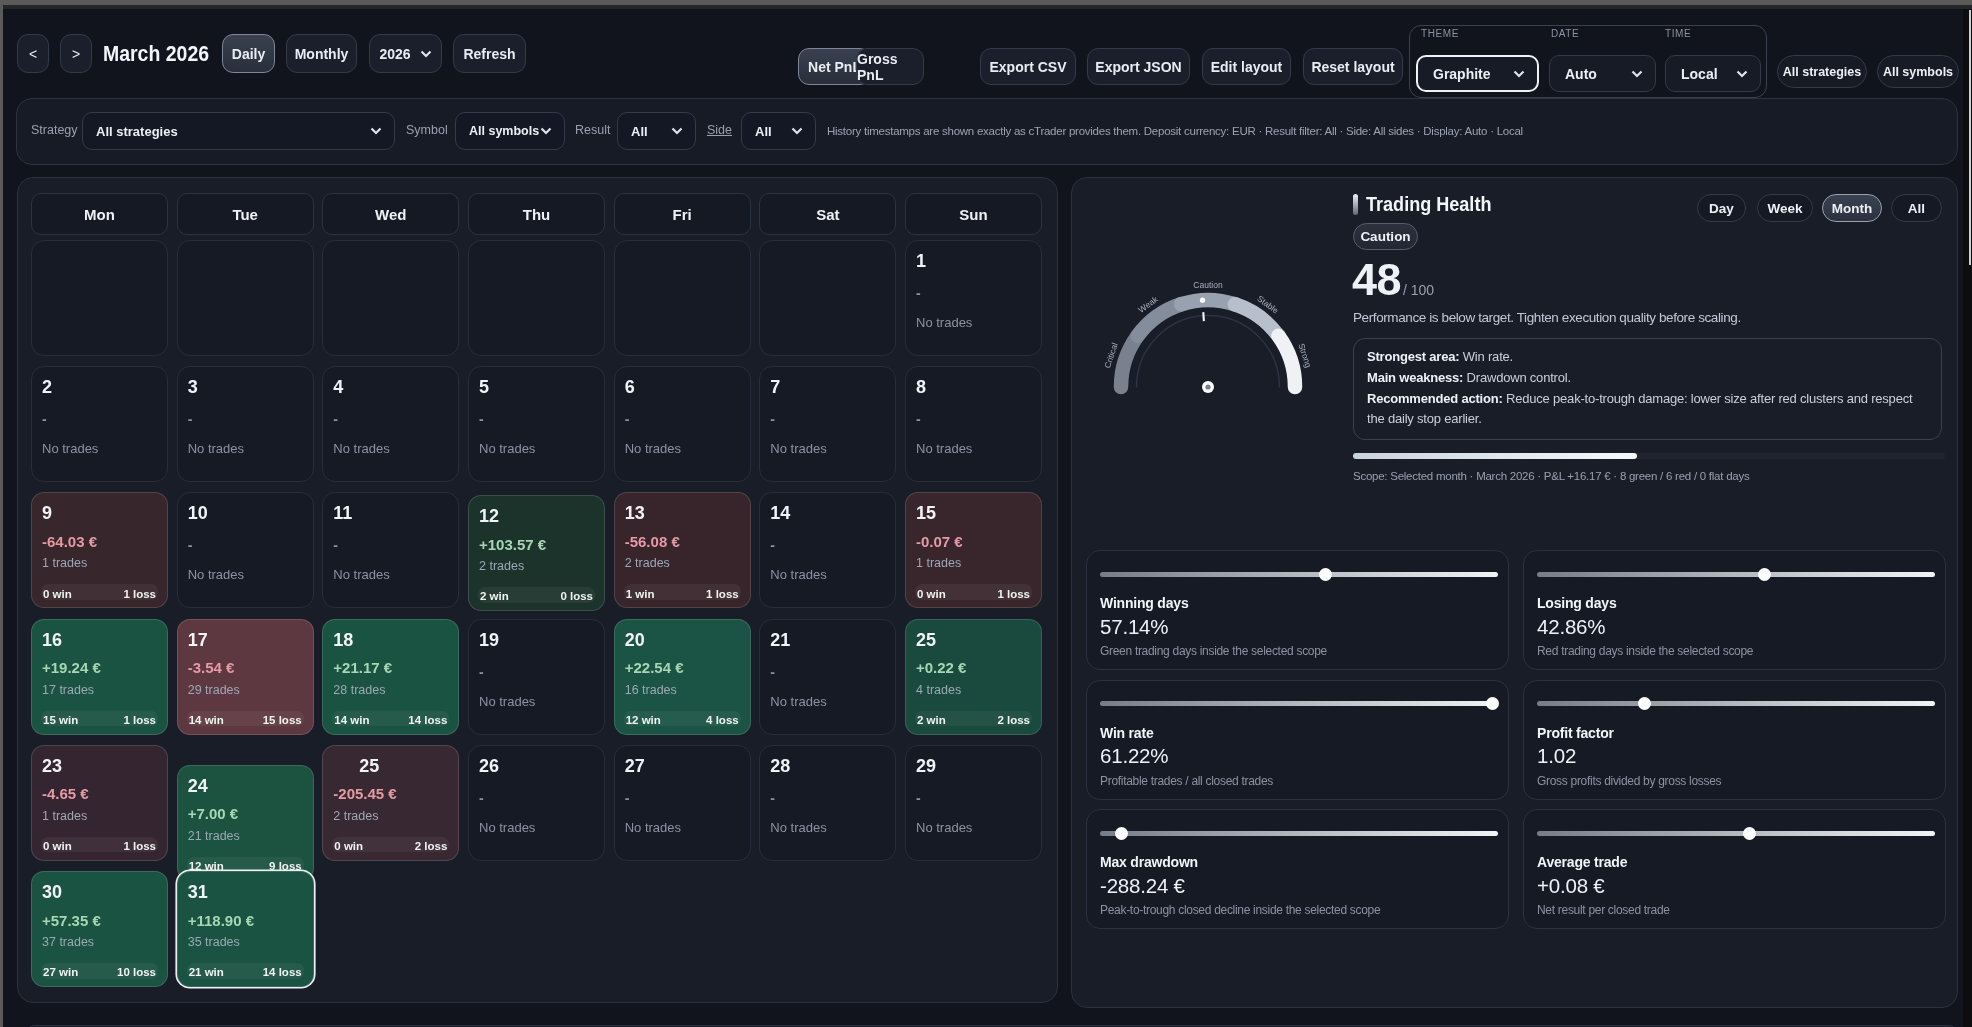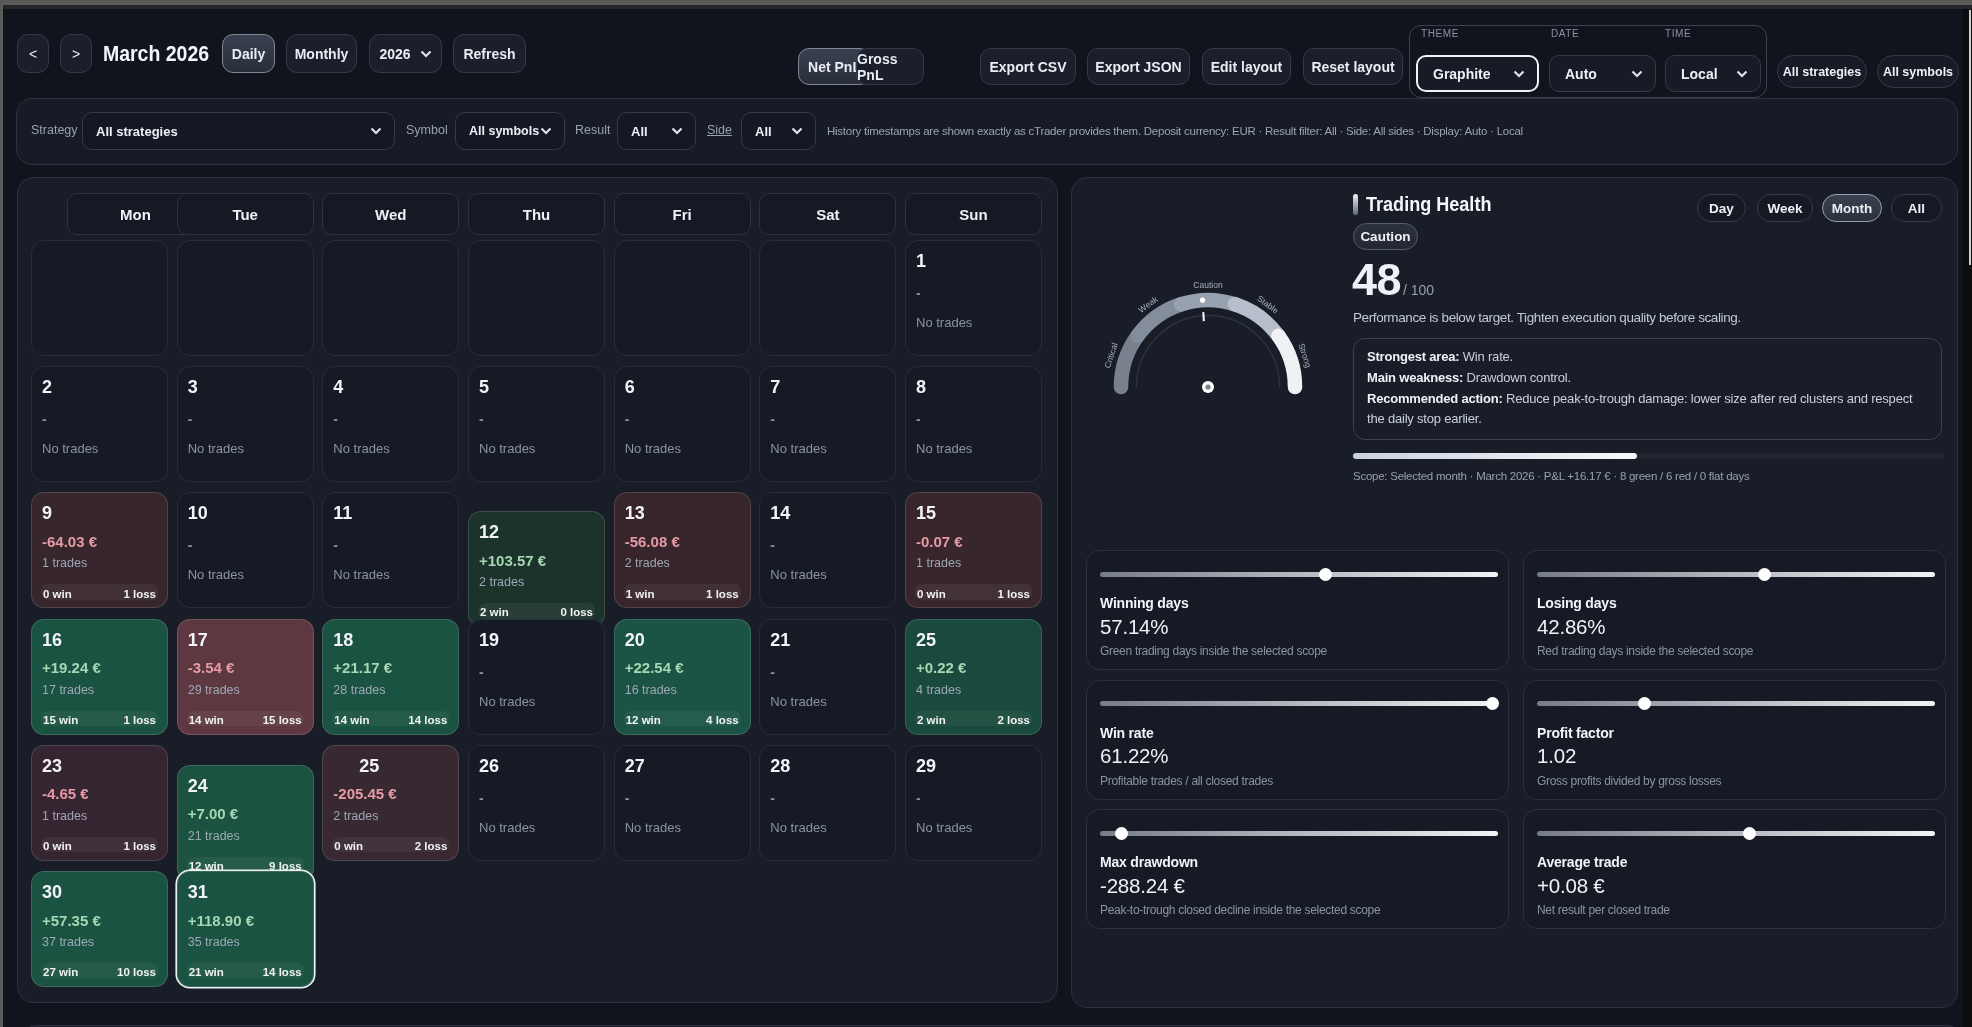--- a/index.html
+++ b/index.html
@@ -118,21 +118,21 @@
 <div class="fsel" style="left:617px; top:112px; width:79px;">All<svg width="12" height="8" viewBox="0 0 12 8">
       <path d="M1.5 1.5 L6 6 L10.5 1.5" stroke="#dfe3ea" stroke-width="2.2" fill="none"></path>
     </svg></div>
 <div class="flabel" style="left:707px; top:123px;text-decoration:underline;">Side</div>
 <div class="fsel" style="left:741px; top:112px; width:75px;">All<svg width="12" height="8" viewBox="0 0 12 8">
       <path d="M1.5 1.5 L6 6 L10.5 1.5" stroke="#dfe3ea" stroke-width="2.2" fill="none"></path>
     </svg></div>
 <div class="fnote">History timestamps are shown exactly as cTrader provides them. Deposit currency: EUR · Result filter: All · Side: All sides · Display: Auto · Local</div>
 
 <div class="calpanel"></div>
-<div class="dh" style="left:31px;margin-left:36px;">Mon</div>
+<div class="dh" style="left:31px;">Mon</div>
 <div class="dh" style="left:176.7px;">Tue</div>
 <div class="dh" style="left:322.3px;">Wed</div>
 <div class="dh" style="left:468px;">Thu</div>
 <div class="dh" style="left:613.7px;">Fri</div>
 <div class="dh" style="left:759.3px;">Sat</div>
 <div class="dh" style="left:905px;">Sun</div>
 <div id="cal">
     <div class="cell" style="left:31.0px; top:240.0px;"></div>
     <div class="cell" style="left:176.7px; top:240.0px;"></div>
     <div class="cell" style="left:322.3px; top:240.0px;"></div>
@@ -191,21 +191,21 @@
     <div class="cell" style="left:176.7px; top:492.4px;">
       <div class="d">10</div>
       <div class="dash">-</div>
       <div class="nt">No trades</div>
     </div>
     <div class="cell" style="left:322.3px; top:492.4px;">
       <div class="d">11</div>
       <div class="dash">-</div>
       <div class="nt">No trades</div>
     </div>
-    <div class="cell" style="left:468.0px; top:511px;background:#1c332c; border-color:rgba(255,255,255,0.14);">
+    <div class="cell" style="left:468.0px; top:495px;background:#1c332c; border-color:rgba(255,255,255,0.14);">
       <div class="d">12</div>
       <div class="pnl" style="color:#a6d6b3">+103.57 €</div>
       <div class="tr">2 trades</div>
       <div class="foot">
         <span>2 win</span>
         <span>0 loss</span>
       </div>
     </div>
     <div class="cell" style="left:613.7px; top:492.4px;background:#37252b; border-color:rgba(255,255,255,0.14);">
       <div class="d">13</div>

